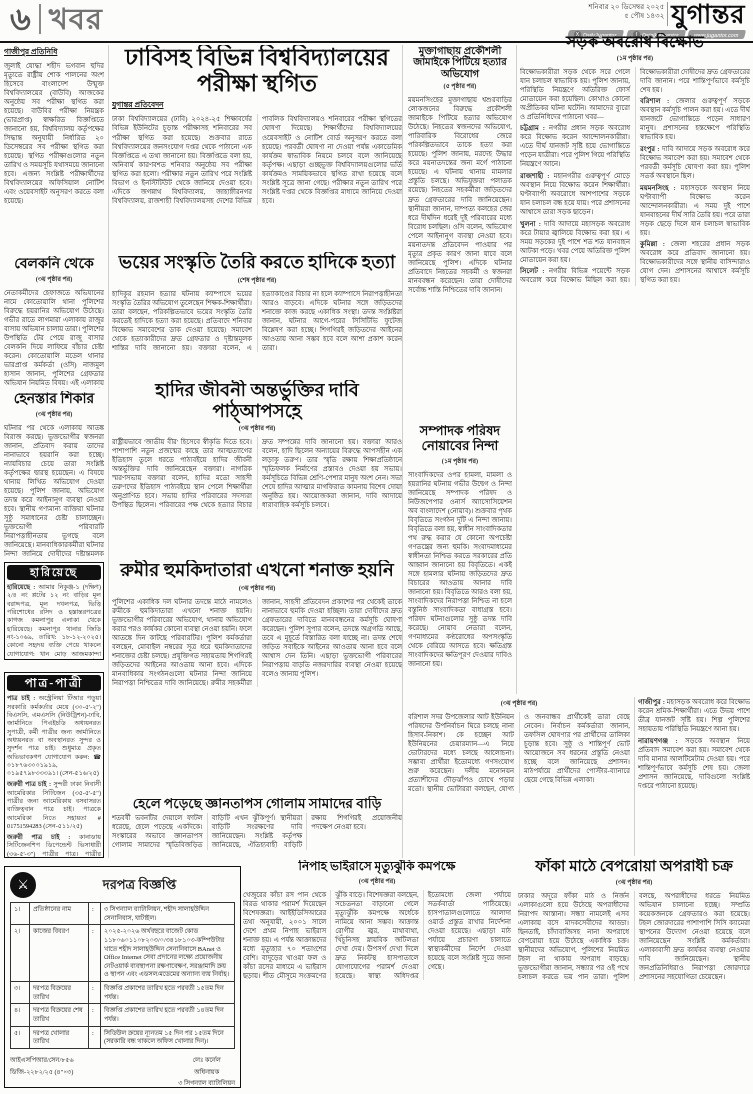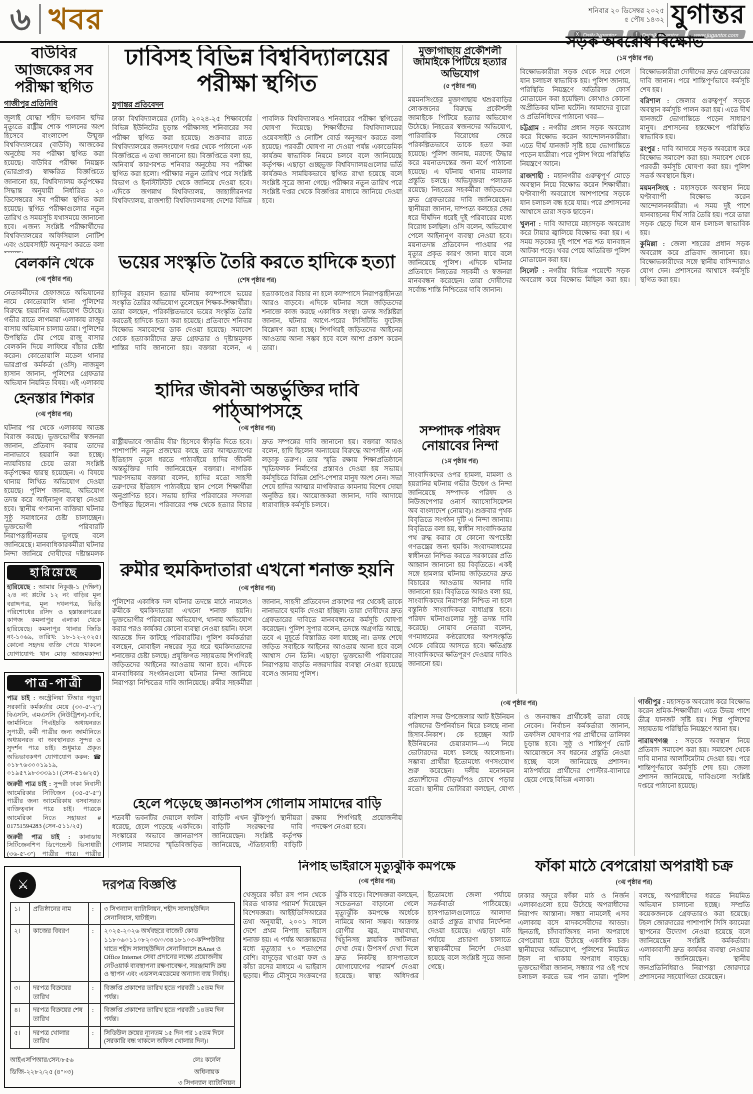--- a/index.html
+++ b/index.html
@@ -3,23 +3,23 @@
 <meta charset="utf-8">
 <style>
   html,body{margin:0;padding:0;background:#e8e8e4;}
   #paper{position:relative;width:753px;height:1094px;margin:0 auto;background:#fcfcfa;
          font-family:"Liberation Serif","DejaVu Serif",serif;color:#1d1d1d;overflow:hidden;}
   
   .masthead{position:absolute;top:0;left:0;width:753px;height:42px;}
   .mh-left{position:absolute;left:10px;top:3px;display:flex;align-items:center;gap:8px;}
   .pageno{font-size:32px;font-weight:bold;color:#555;line-height:1;}
   .mh-bar{width:2px;height:30px;background:#8a8a8a;}
-  .section{font-size:29px;font-weight:bold;color:#a16207;line-height:1;letter-spacing:1px;}
+  .section{font-size:29px;font-weight:bold;color:#737373;line-height:1;letter-spacing:1px;}
   .mh-right{position:absolute;right:8px;top:2px;display:flex;flex-direction:column;align-items:flex-end;}
-  .mh-top{display:flex;align-items:center;gap:3px;}
+  .mh-top{display:flex;gap:3px;}
   .dates{text-align:right;font-size:7px;line-height:1.3;color:#333;font-family:"Liberation Sans",sans-serif;}
   .mh-div{width:1px;height:24px;background:#999;}
   .logo{font-size:26px;font-weight:bold;color:#0d0d0d;line-height:1;letter-spacing:0.5px;}
   .badges{display:flex;gap:4px;margin-top:2px;}
   .badge{display:flex;align-items:center;gap:2px;background:#9a9a9a;color:#fff;
          font-family:"Liberation Sans",sans-serif;font-size:5.5px;padding:1px 6px;
          transform:skewX(-14deg);border-radius:2px;}
   .badge .bic{display:inline-block;width:7px;height:7px;border-radius:50%;background:#6e6e6e;
          color:#fff;font-size:5px;line-height:7px;text-align:center;transform:skewX(14deg);}
   .mh-rule{position:absolute;top:41px;left:0;width:753px;height:2px;background:#141414;}
@@ -86,21 +86,20 @@
     </div>
     <div class="mh-rule"></div>
   </div>
 
   <div class="vline" style="left:108px;top:45px;height:813px"></div>
   <div class="vline" style="left:402px;top:45px;height:813px"></div>
   <div class="vline" style="left:516px;top:45px;height:649px"></div>
   <div class="vline" style="left:634px;top:697px;height:159px"></div>
 
   <div class="art" style="left:4px;top:45px;width:100px;height:208px">
-    <div class="hl" style="font-size:15px">বাউবির আজকের সব পরীক্ষা স্থগিত</div>
     <div class="byline">গাজীপুর প্রতিনিধি</div>
     <div class="body">জুলাই যোদ্ধা শহীদ ভগবান হুদির মৃত্যুতে রাষ্ট্রীয় শোক পালনের অংশ হিসেবে বাংলাদেশ উন্মুক্ত বিশ্ববিদ্যালয়ের (বাউবি) আজকের অনুষ্ঠেয় সব পরীক্ষা স্থগিত করা হয়েছে। বাউবির পরীক্ষা নিয়ন্ত্রক (ভারপ্রাপ্ত) স্বাক্ষরিত বিজ্ঞপ্তিতে জানানো হয়, বিশ্ববিদ্যালয় কর্তৃপক্ষের সিদ্ধান্ত অনুযায়ী নির্ধারিত ২০ ডিসেম্বরের সব পরীক্ষা স্থগিত করা হয়েছে। স্থগিত পরীক্ষাগুলোর নতুন তারিখ ও সময়সূচি যথাসময়ে জানানো হবে। এজন্য সংশ্লিষ্ট পরীক্ষার্থীদের বিশ্ববিদ্যালয়ের অফিসিয়াল নোটিশ এবং ওয়েবসাইট অনুসরণ করতে বলা হয়েছে।</div>
   </div>
 
   <div class="art" style="left:4px;top:256px;width:100px;height:132px">
     <div class="hl" style="font-size:14px">বেলকনি থেকে</div>
     <div class="cont">(৩য় পৃষ্ঠার পর)</div>
     <div class="body">নেতাকর্মীদের হেফাজতে অভিযানের নামে কোতোয়ালি থানা পুলিশের বিরুদ্ধে হয়রানির অভিযোগ উঠেছে। গভীর রাতে লাগমারা এলাকায় রাজুর বাসায় অভিযান চালায় তারা। পুলিশের উপস্থিতি টের পেয়ে রাজু বাসার বেলকনি দিয়ে লাফিয়ে বাঁচার চেষ্টা করেন। কোতোয়ালি মডেল থানার ভারপ্রাপ্ত কর্মকর্তা (ওসি) নাজমুল হাসান জানান, পুলিশের গ্রেফতার অভিযান নিয়মিত বিষয়। এই এলাকায় তাদের কোনো টিম অভিযানে ছিল কি না সেটি এই মুহূর্তে তার জানা নেই। রাজুর মৃত্যুর ঘটনা খতিয়ে দেখা হচ্ছে বলে জানান তিনি।</div>
   </div>
 

